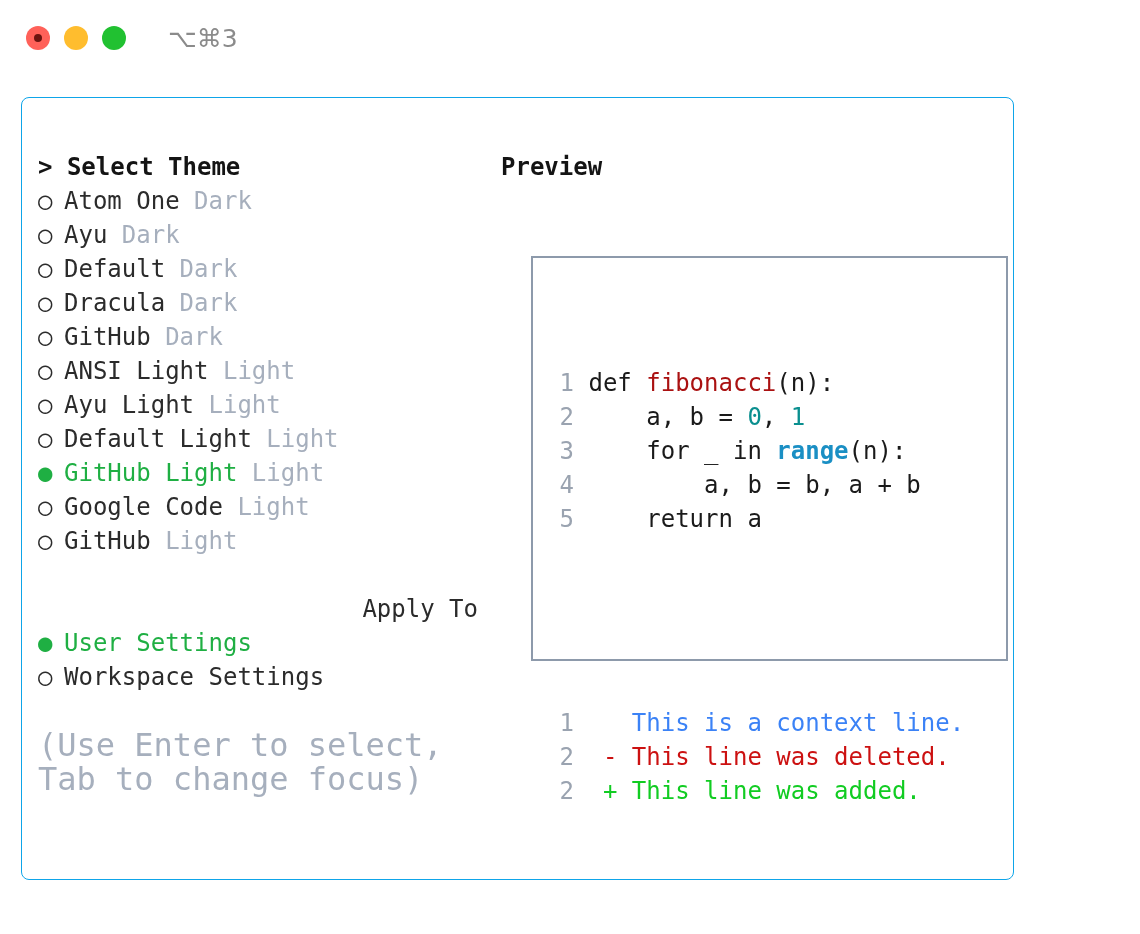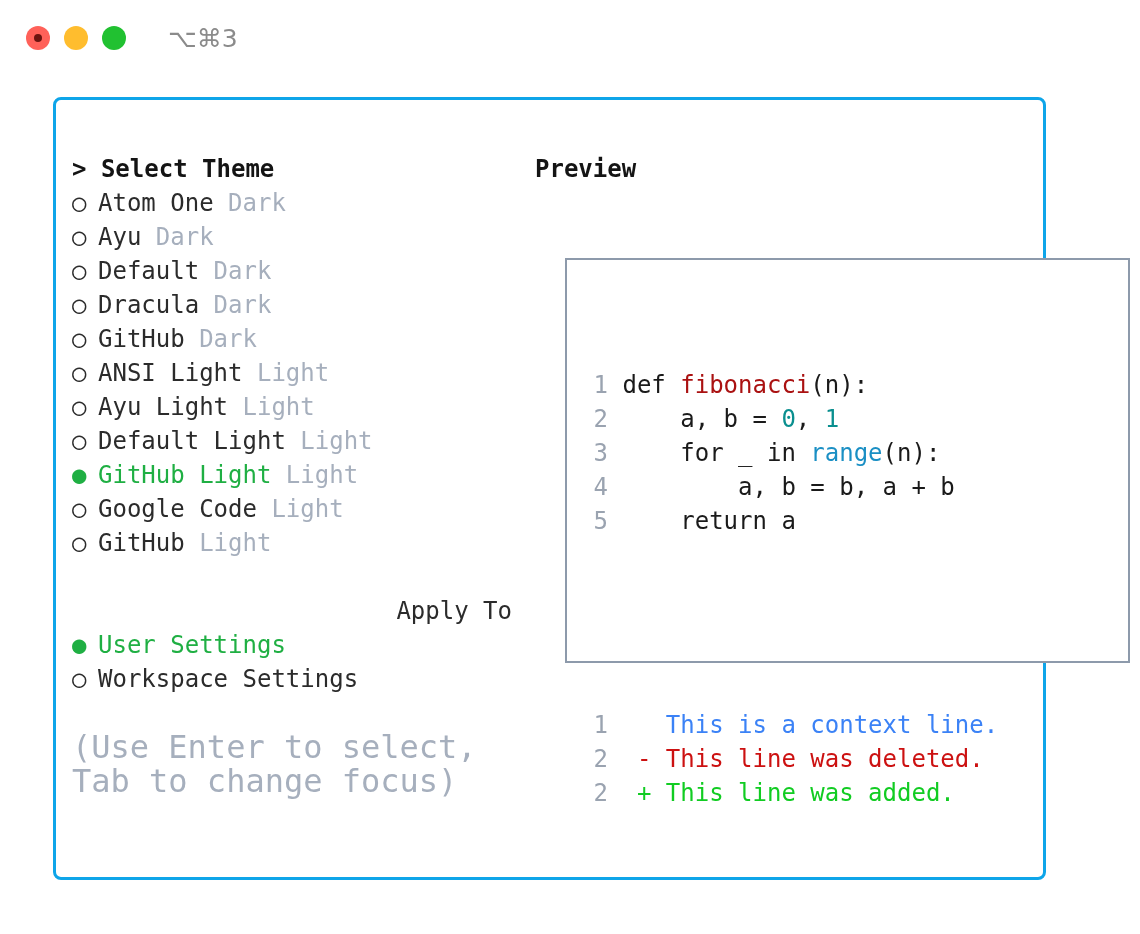--- a/index.html
+++ b/index.html
@@ -69,25 +69,24 @@
     font-family: "DejaVu Sans", "Liberation Sans", sans-serif;
   }
 
   
   .card {
     position: absolute;
     left: 21px;
     top: 97px;
     width: 993px;
     height: 783px;
-    border: 3px solid #0ea5e9;
+    border: 1px solid #0ea5e9;
     border-radius: 8px;
     box-sizing: border-box;
     background: #ffffff;
-    margin-left: 32px;
   }
 
   .col-left {
     position: absolute;
     left: 16px;
     top: 52px;
     width: 440px;
   }
   .col-right {
     position: absolute;
@@ -129,21 +128,21 @@
     width: 420px;
     white-space: pre-wrap;
     margin-top: 34px;
   }
 
   
   .preview-box {
     position: absolute;
     left: 30px;
     top: 106px;
-    width: 565px;
+    width: 477px;
     height: 405px;
     border: 2px solid #8d9aab;
     box-sizing: border-box;
     background: #ffffff;
   }
   .code {
     position: absolute;
     left: 19px;
     top: 40px;
     font-size: 24px;
@@ -152,21 +151,21 @@
   }
   .ln {
     display: inline-block;
     width: 22px;
     text-align: right;
     color: #9aa3b0;
   }
   .tok-plain { color: #1a1a1a; }
   .tok-func  { color: #aa1111; }
   .tok-num   { color: #0a8f8f; }
-  .tok-call  { color: #1a8fc4; }
+  .tok-call  { color: #1a8fc4; font-weight: bold; }
   .tok-ctx   { color: #3b82f6; }
   .tok-del   { color: #cc1111; }
   .tok-add   { color: #11cc22; }
   .blankline { height: 34px; }
 </style>
 </head>
 <body>
 
 <div class="window">
 

